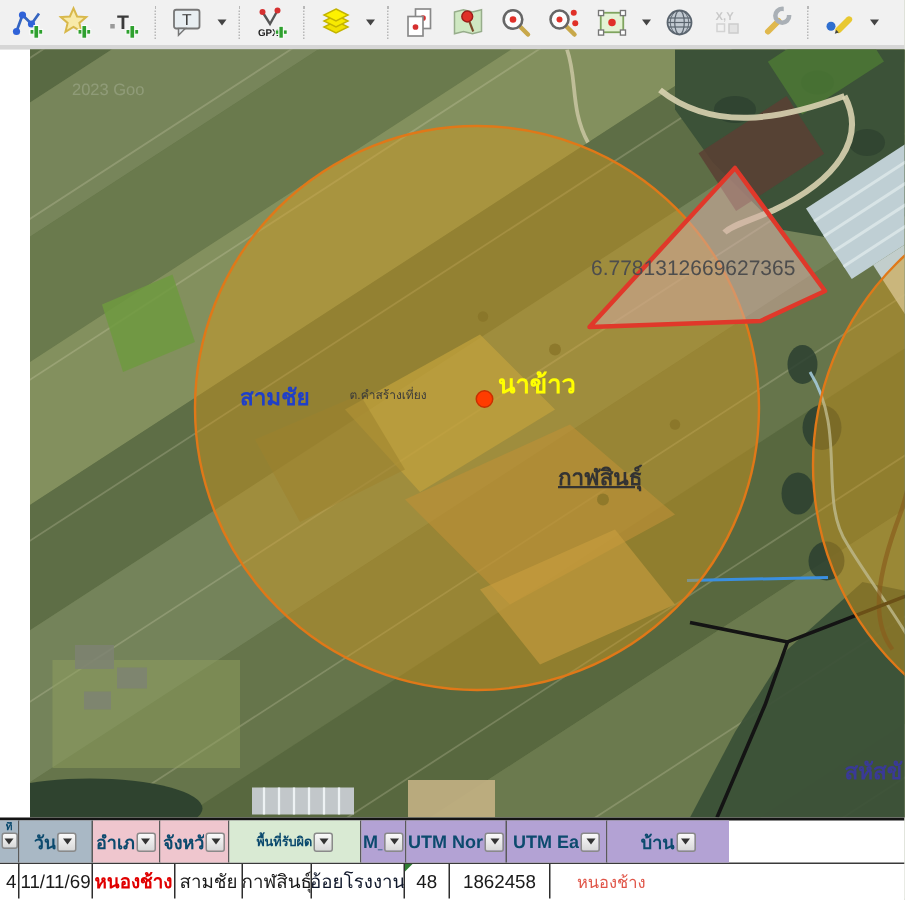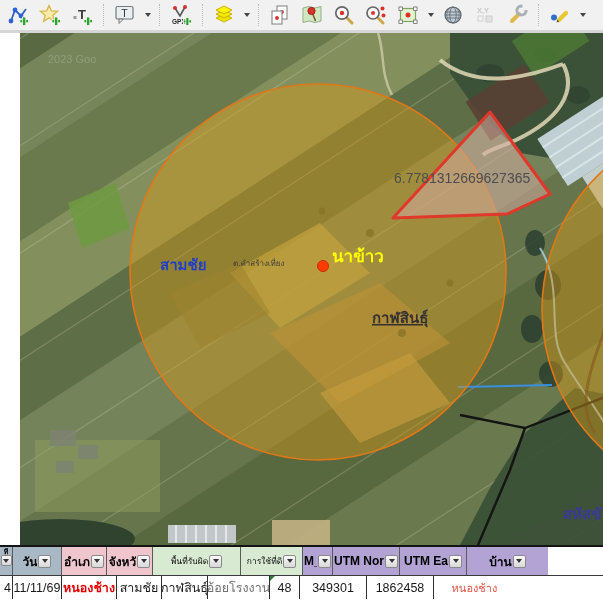--- a/index.html
+++ b/index.html
@@ -21,38 +21,38 @@
   
   #map { position:relative; width:603px; height:512px; background:#66754b;margin-left:20px; }
   #map svg { display:block; }
 
   
   #table { position:absolute; left:0; top:545px; width:603px; height:55px;
     border-top:2px solid #141414; background:#fff; }
   .hrow { display:flex; height:29px; border-bottom:1px solid #3a3a3a; }
   .hcell { position:relative; display:flex; align-items:center; justify-content:center;
     border-right:1px solid #5a5a5a; gap:1px; padding:1px; }
-  .hcell .hlabel { color:#000000; font-weight:bold; font-size:12px; white-space:nowrap; overflow:hidden; }
+  .hcell .hlabel { color:#0c4a6e; font-weight:bold; font-size:12px; white-space:nowrap; overflow:hidden; }
   .hc-gray  { background:#a9b8c5; }
   .hc-pink  { background:#efc6ce; }
   .hc-green { background:#d9ead3; }
   .hc-purple{ background:#b3a2d4; }
   .dd { flex:0 0 auto; width:13px; height:13px; background:linear-gradient(#fafafa,#d8d8d8);
     border:1px solid #8a8a8a; border-radius:2px; display:flex; align-items:center; justify-content:center;
     cursor:pointer; }
   .dd .caret { border-top-color:#333; }
-  .small-h .hlabel { font-size:8.5px; font-weight:normal;text-align:center; }
+  .small-h .hlabel { font-size:8.5px; font-weight:bold;text-align:center; }
   .col1 { flex-direction:column; justify-content:flex-start; gap:0; }
   .col1 .hlabel { font-size:7px; line-height:7px; }
   .col1 .dd { width:11px; height:11px; }
   .drow { display:flex; height:23px; background:#fff; }
   .dcell { position:relative; display:flex; align-items:center; justify-content:center;
     border-right:1px solid #2e2e2e; font-size:12.5px; color:#1a1a1a; overflow:hidden; white-space:nowrap; }
   .t-red { color:#e00000; font-weight:bold; }
-  .t-orange { color:#737373; }
+  .t-orange { color:#0f172a; }
   .t-redsmall { color:#e05548; font-size:11px; }
   .tri { position:absolute; top:0; left:0; width:0; height:0;
     border-top:5px solid #2e7d32; border-right:5px solid transparent; }
 </style>
 </head>
 <body>
 
 <div id="app">
 
   <div id="toolbar">
@@ -350,26 +350,20 @@
         <button class="dd">
             <span class="caret"></span>
           </button>
       </div>
       <div class="hcell hc-green small-h" style="width:88px">
         <span class="hlabel">พื้นที่รับผิด</span>
         <button class="dd">
             <span class="caret"></span>
           </button>
       </div>
-      <div class="hcell hc-green small-h" style="width:62px">
-        <span class="hlabel">การใช้ที่ดิ</span>
-        <button class="dd">
-            <span class="caret"></span>
-          </button>
-      </div>
       <div class="hcell hc-purple" style="width:30px">
         <span class="hlabel">M_</span>
         <button class="dd">
             <span class="caret"></span>
           </button>
       </div>
       <div class="hcell hc-purple" style="width:67px">
         <span class="hlabel">UTM Nor</span>
         <button class="dd">
             <span class="caret"></span>
@@ -393,19 +387,18 @@
       <div class="dcell" style="width:13px;justify-content:flex-end;padding-right:1px">4</div>
       <div class="dcell" style="width:49px">11/11/69</div>
       <div class="dcell t-red" style="width:55px">หนองช้าง</div>
       <div class="dcell" style="width:45px">สามชัย</div>
       <div class="dcell" style="width:46px">กาฬสินธุ์</div>
       <div class="dcell t-orange" style="width:62px">อ้อยโรงงาน</div>
       <div class="dcell" style="width:30px">
         <span class="tri"></span>
         <span>48</span>
       </div>
-      <div class="dcell" style="width:67px">349301</div>
       <div class="dcell" style="width:67px">1862458</div>
       <div class="dcell t-redsmall" style="width:81px;border-right:none">หนองช้าง</div>
     </div>
   </div>
 
 </div>
 
 </body></html>

